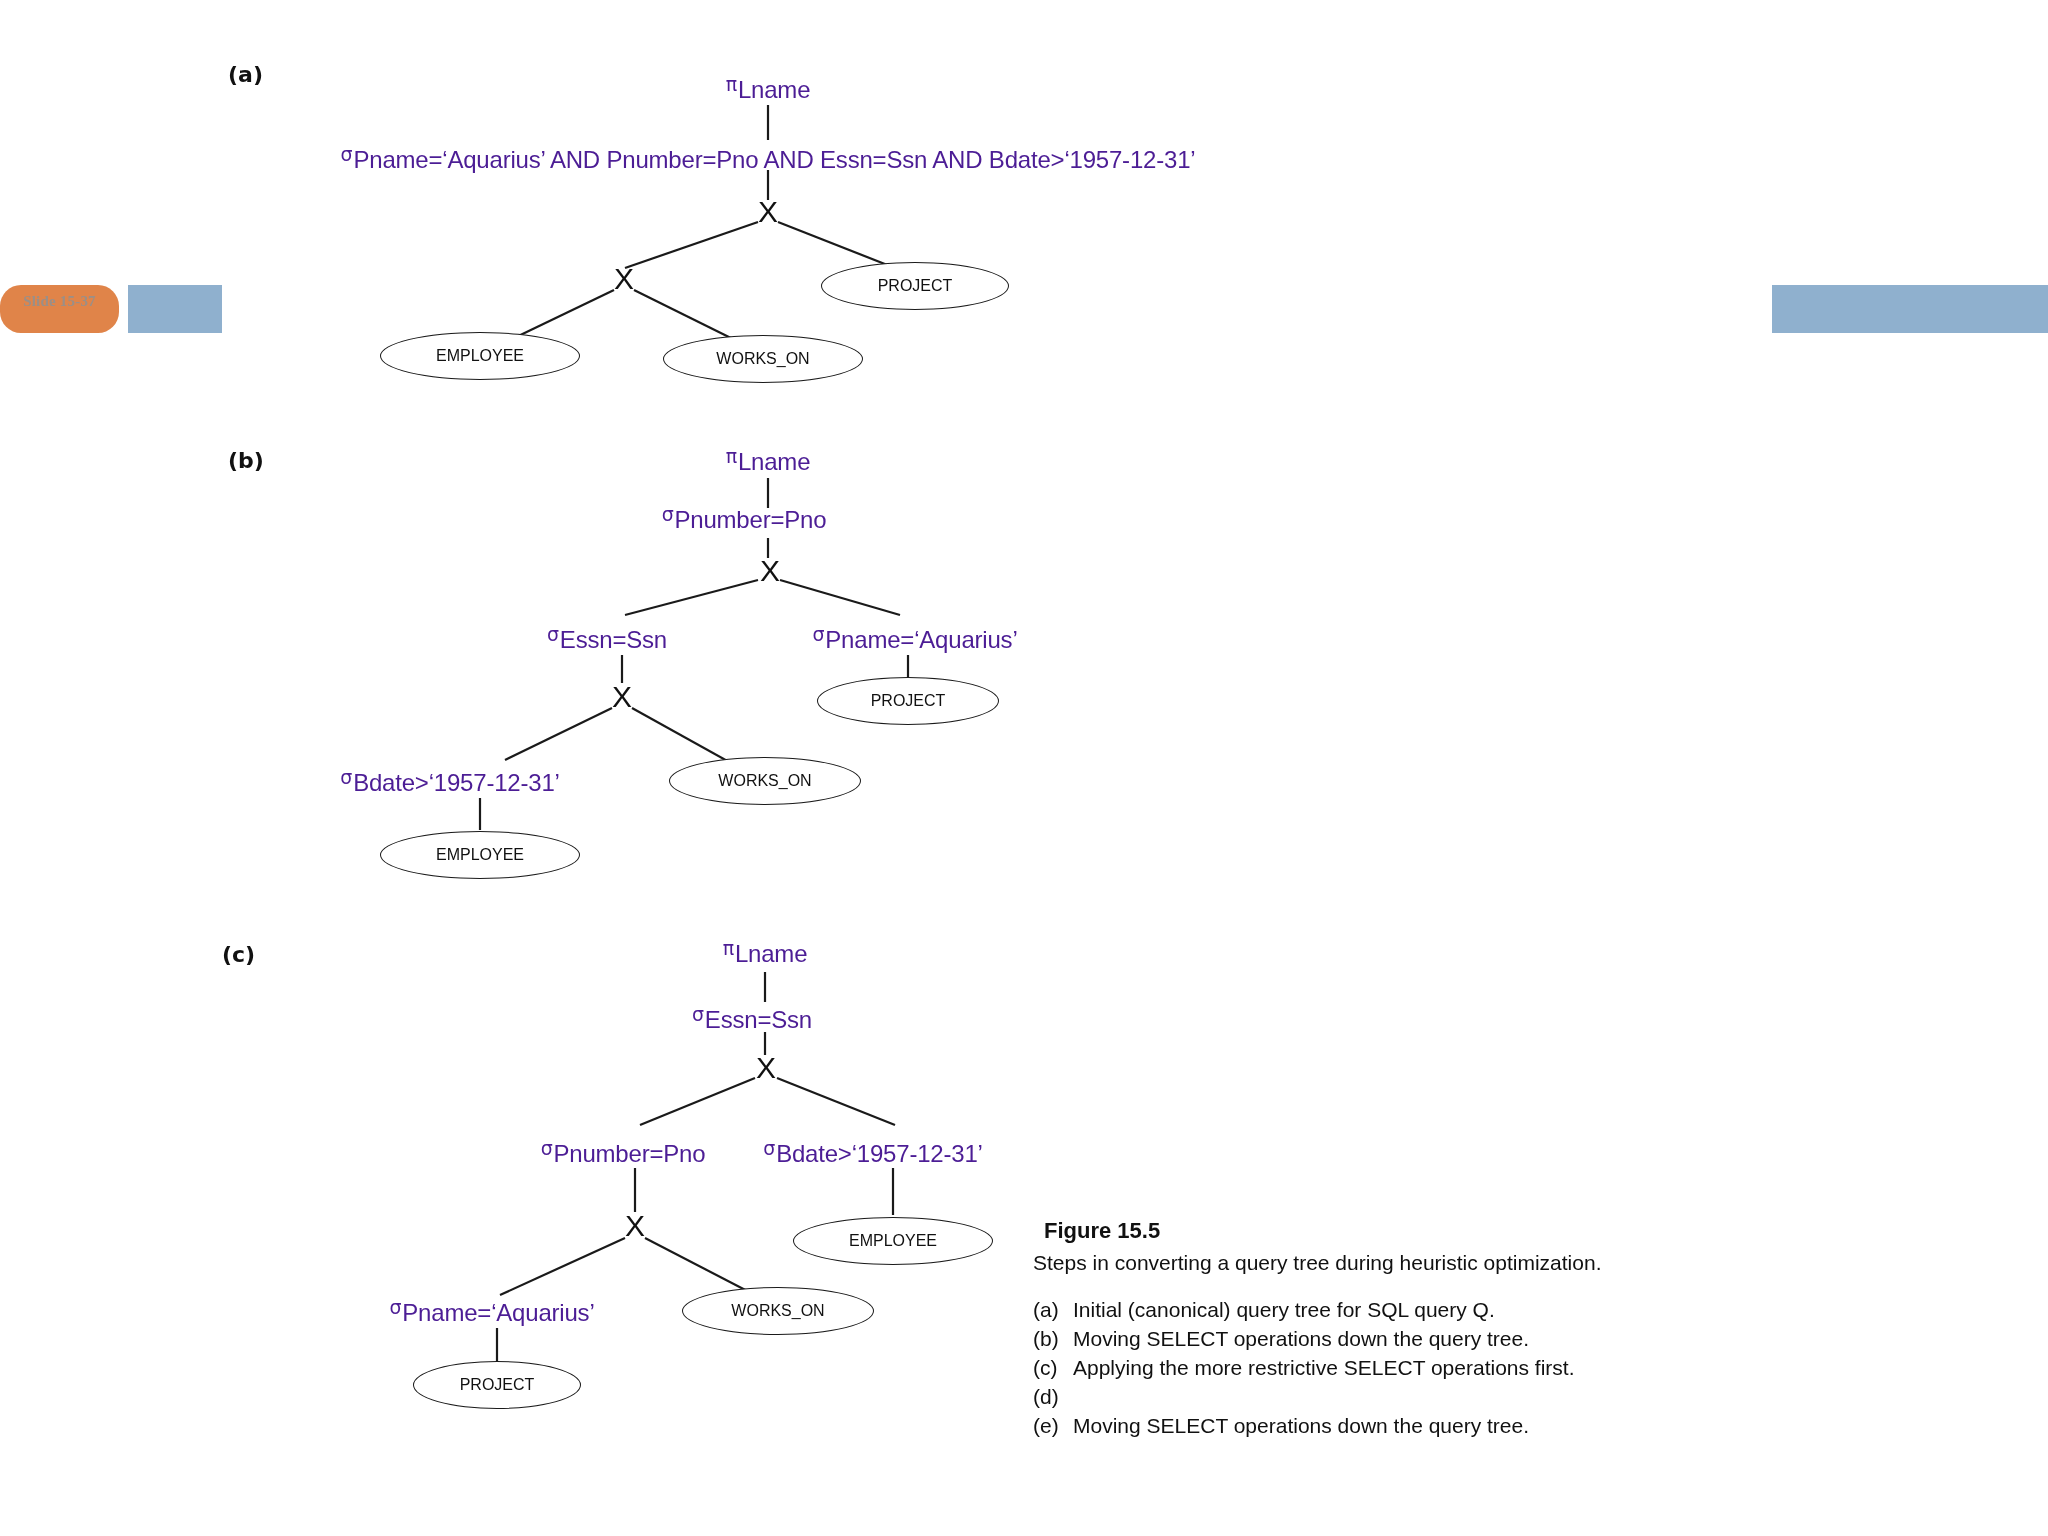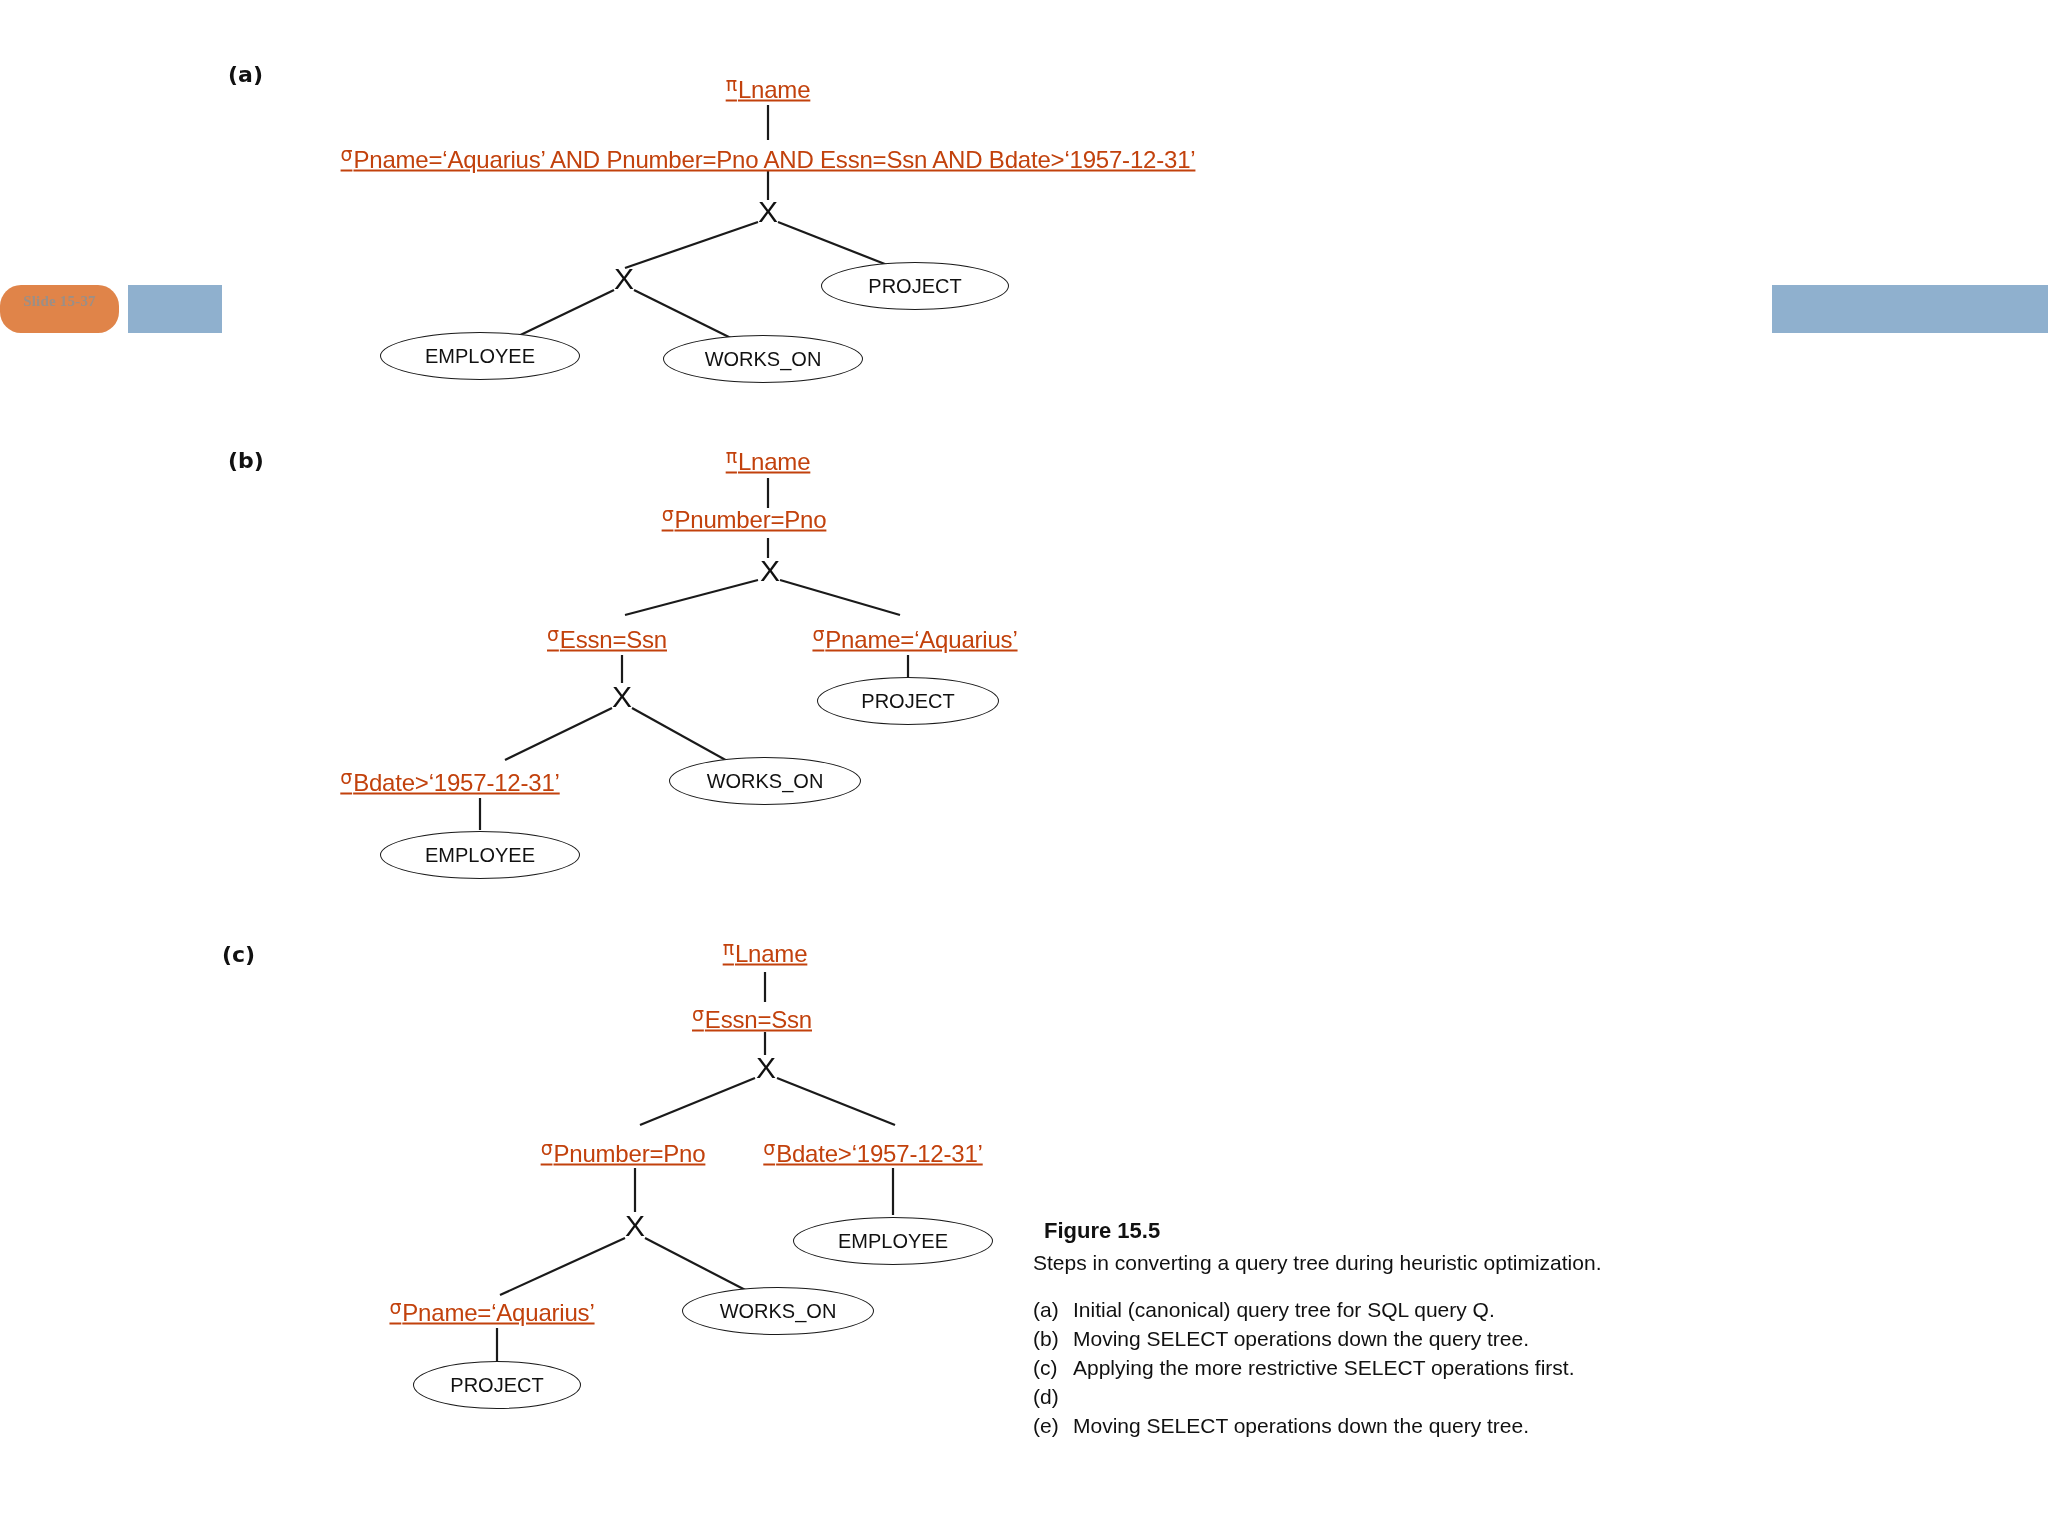--- a/index.html
+++ b/index.html
@@ -52,24 +52,23 @@
     font-size: 22px;
     color: #111;
   }
 
   
   .op {
     position: absolute;
     white-space: nowrap;
     font-size: 24px;
     font-family: "Liberation Sans", sans-serif;
-    color: #c2410c;
+    color: #4c1d95;
     transform: translate(-50%, -50%);
     letter-spacing: -0.2px;
-    text-decoration: underline;
   }
   .op .sym {
     font-size: 19px;
     vertical-align: 7px;
     font-family: "DejaVu Sans", sans-serif;
     padding-right: 1px;
   }
   .xnode {
     position: absolute;
     font-size: 30px;
@@ -80,21 +79,21 @@
   }
   .rel {
     position: absolute;
     transform: translate(-50%, -50%);
     border: 1.6px solid #1a1a1a;
     border-radius: 50%;
     background: #fff;
     display: flex;
     align-items: center;
     justify-content: center;
-    font-size: 20px;
+    font-size: 16px;
     color: #111;
     white-space: nowrap;
     box-sizing: border-box;
   }
 
   
   .caption {
     position: absolute;
     left: 1033px; top: 1218px;
     width: 790px;

